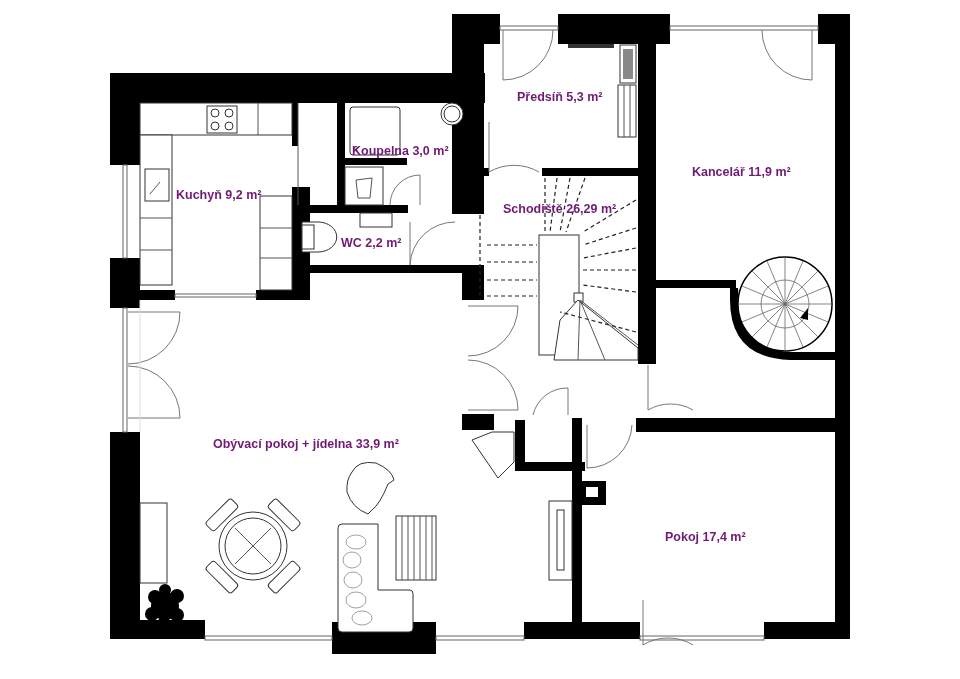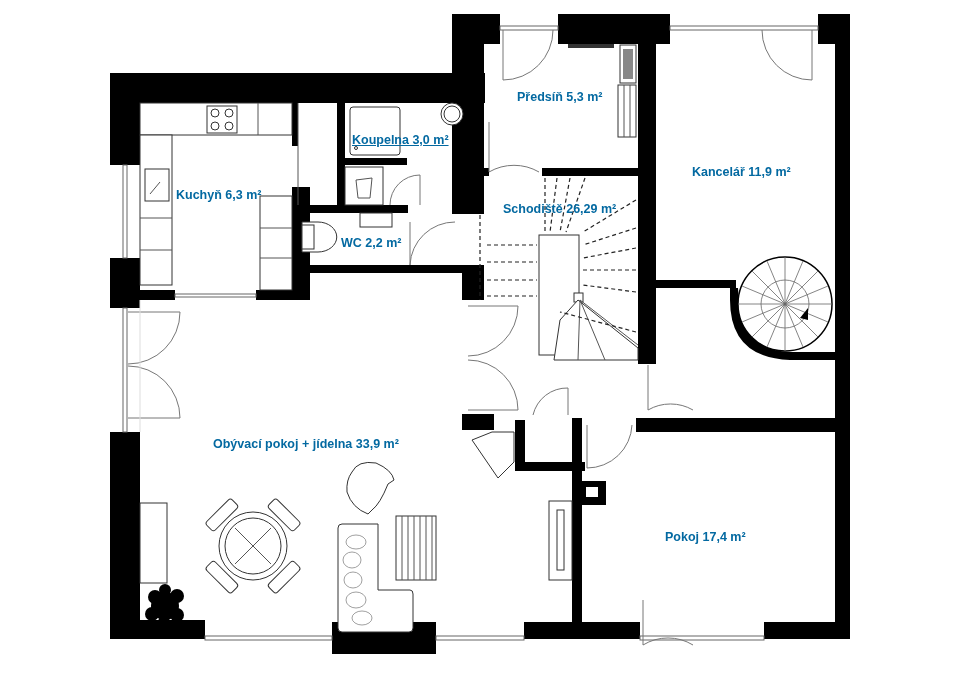--- a/index.html
+++ b/index.html
@@ -4,21 +4,21 @@
 <style>
   html, body { margin: 0; padding: 0; background: #ffffff; }
   body { width: 960px; height: 679px; overflow: hidden; position: relative; font-family: "Liberation Sans", sans-serif; }
   #plan { position: absolute; left: 0; top: 0; width: 960px; height: 679px; }
   .wall { fill: #000; }
   .thin { fill: none; stroke: #555; stroke-width: 1; }
   .fix { fill: #fff; stroke: #333; stroke-width: 1; }
   .door { fill: none; stroke: #777; stroke-width: 1; }
   .win { fill: #fff; stroke: #666; stroke-width: 1; }
   .dash { fill: none; stroke: #222; stroke-width: 1.2; stroke-dasharray: 4 3; }
-  .label { position: absolute; font-weight: bold; font-size: 12.5px; color: #0369a1; white-space: nowrap; line-height: 1; }
+  .label { position: absolute; font-weight: bold; font-size: 12.5px; color: #701a75; white-space: nowrap; line-height: 1; }
 </style>
 </head>
 <body>
 
 <svg id="plan" viewBox="0 0 960 679" xmlns="http://www.w3.org/2000/svg">
 
   <g>
 
     <rect class="wall" x="110" y="73" width="375" height="30"></rect>
     <rect class="wall" x="110" y="73" width="30" height="92"></rect>
@@ -228,19 +228,19 @@
     </g>
 
     <rect class="fix" x="549" y="501" width="23" height="79"></rect>
     <rect class="fix" x="557" y="510" width="7" height="60"></rect>
   </g>
 
   <line class="thin" x1="140" y1="300" x2="140" y2="432" style="stroke:#ddd"></line>
 </svg>
 
 <div class="label" style="left:517px;top:91px;">Předsíň 5,3 m²</div>
-<div class="label" style="left:352px;top:134px;text-decoration:underline;">Koupelna 3,0 m²</div>
+<div class="label" style="left:352px;top:145px;">Koupelna 3,0 m²</div>
 <div class="label" style="left:692px;top:166px;">Kancelář 11,9 m²</div>
-<div class="label" style="left:176px;top:189px;">Kuchyň 6,3 m²</div>
+<div class="label" style="left:176px;top:189px;">Kuchyň 9,2 m²</div>
 <div class="label" style="left:503px;top:203px;">Schodiště 26,29 m²</div>
 <div class="label" style="left:341px;top:237px;">WC 2,2 m²</div>
 <div class="label" style="left:213px;top:438px;">Obývací pokoj + jídelna 33,9 m²</div>
 <div class="label" style="left:665px;top:531px;">Pokoj 17,4 m²</div>
 
 </body></html>

